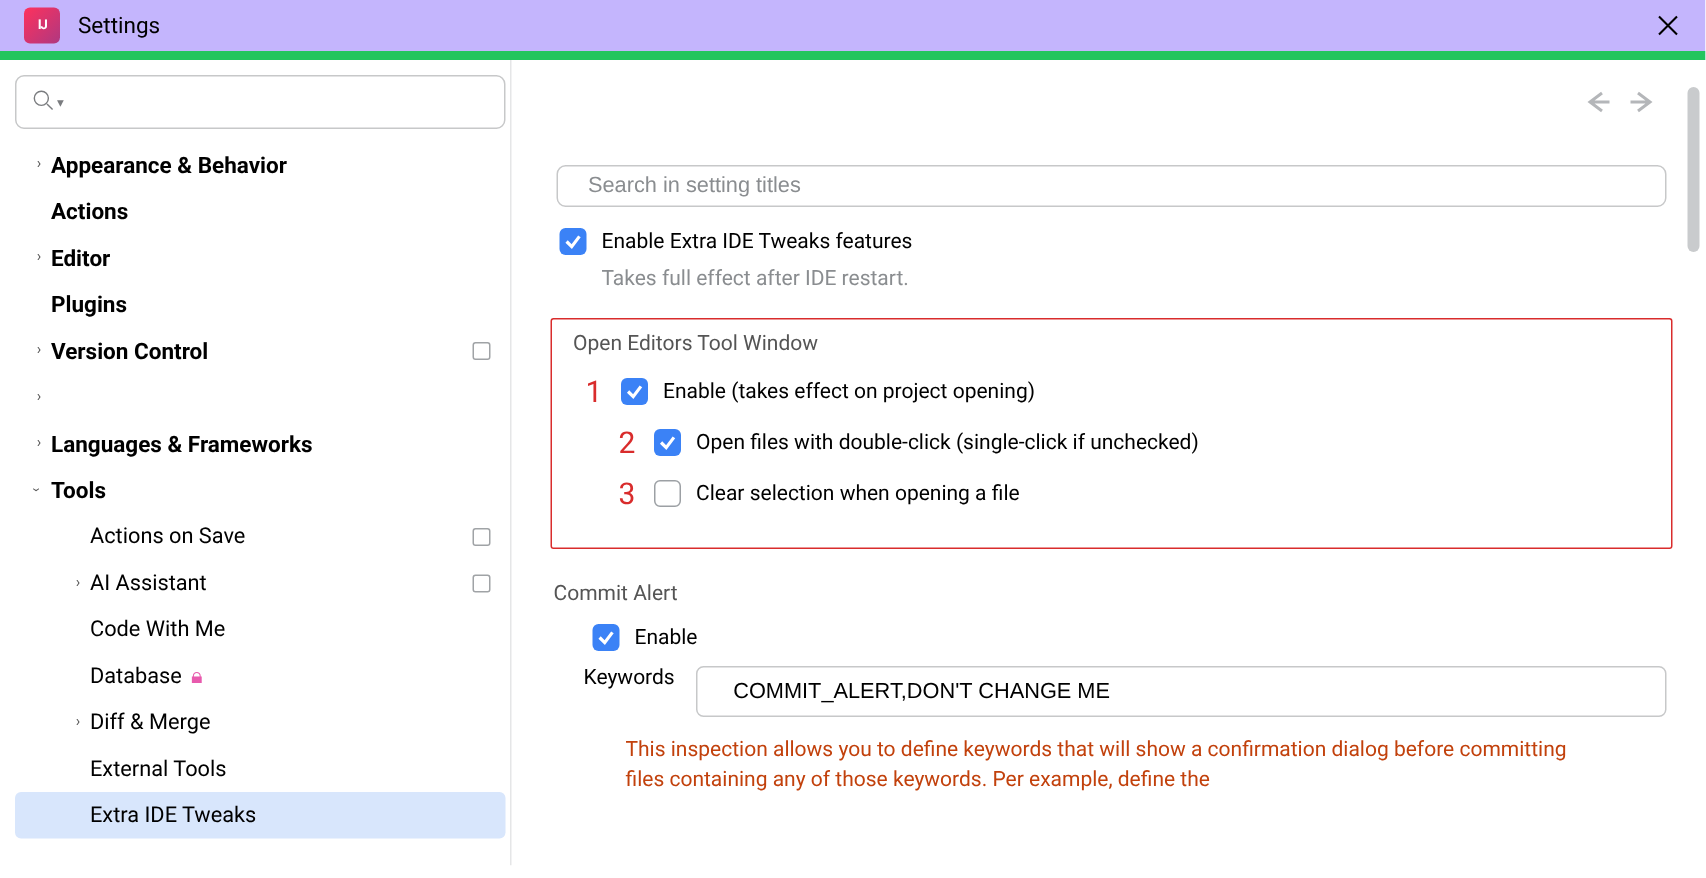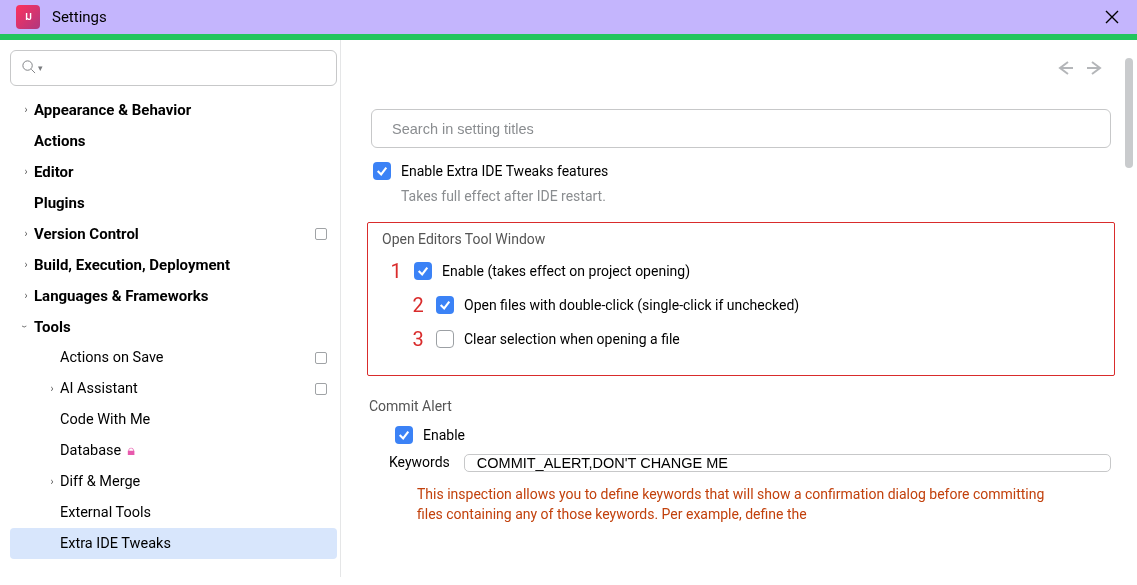--- a/index.html
+++ b/index.html
@@ -145,21 +145,21 @@
   }
   .crumbs {
     font-size: 16px;
     font-weight:700;
   }
   .crumbs .sep { margin: 0 8px; font-weight:400; color:#555;}
   .nav-arrows { margin-left:auto; display:flex; gap:10px; margin-right:10px;}
   .nav-arrows svg { width:20px; height:20px; stroke:#b4b6b9; stroke-width:2; }
 
   .content-search {
-    height: 39px;
+    height: 28px;
     border: 1px solid #c7c8c9;
     border-radius: 6px;
     display:flex;
     align-items:center;
     padding:0 12px;
     margin: 0 4px 14px 4px;
   }
   .content-search input {
     border:none;outline:none;flex:1;font-size:14.5px;margin-left:8px;background:transparent;
   }
@@ -186,24 +186,24 @@
     margin-bottom:22px;
   }
   .panel-title { color:#555; font-size:14px; margin-bottom:12px; }
   .panel-row { display:flex; align-items:center; margin: 10px 0; }
   .ann { color:#d92c2c; font-size:20px; font-weight:400; width:28px; text-align:center; margin-right:4px;}
 
   .section-title { color:#555; font-size:14px; margin:0 0 12px 2px; }
   .kw-row { display:flex; align-items:flex-start; gap:14px; margin: 10px 4px 12px 22px;}
   .kw-input {
     flex:1;
-    height:18px;
+    height:34px;
     border:1px solid #c7c8c9;
     border-radius:5px;
-    padding:0 12px;
+    padding:0 24px;
     font-size:14.5px;
   }
   .desc { color:#c2410c; font-size:14px; margin-left:50px; margin-right:70px; line-height:1.45; }
 
 </style>
 </head>
 <body>
 
 <div class="titlebar">
   <div class="app-icon"></div>
@@ -248,21 +248,20 @@
           <span class="label">Plugins</span>
         </div>
       <div class="tree-item top indent-0">
           <span class="arrow">›</span>
           <span class="label">Version Control</span>
           <span class="spacer"></span>
           <span class="badge"></span>
         </div>
       <div class="tree-item top indent-0">
           <span class="arrow">›</span>
-          <span class="label">Build, Execution, Deployment</span>
         </div>
       <div class="tree-item top indent-0">
           <span class="arrow">›</span>
           <span class="label">Languages &amp; Frameworks</span>
         </div>
       <div class="tree-item top indent-0">
           <span class="arrow" style="transform:rotate(90deg) translateY(2px);display:inline-block;">›</span>
           <span class="label">Tools</span>
         </div>
 

